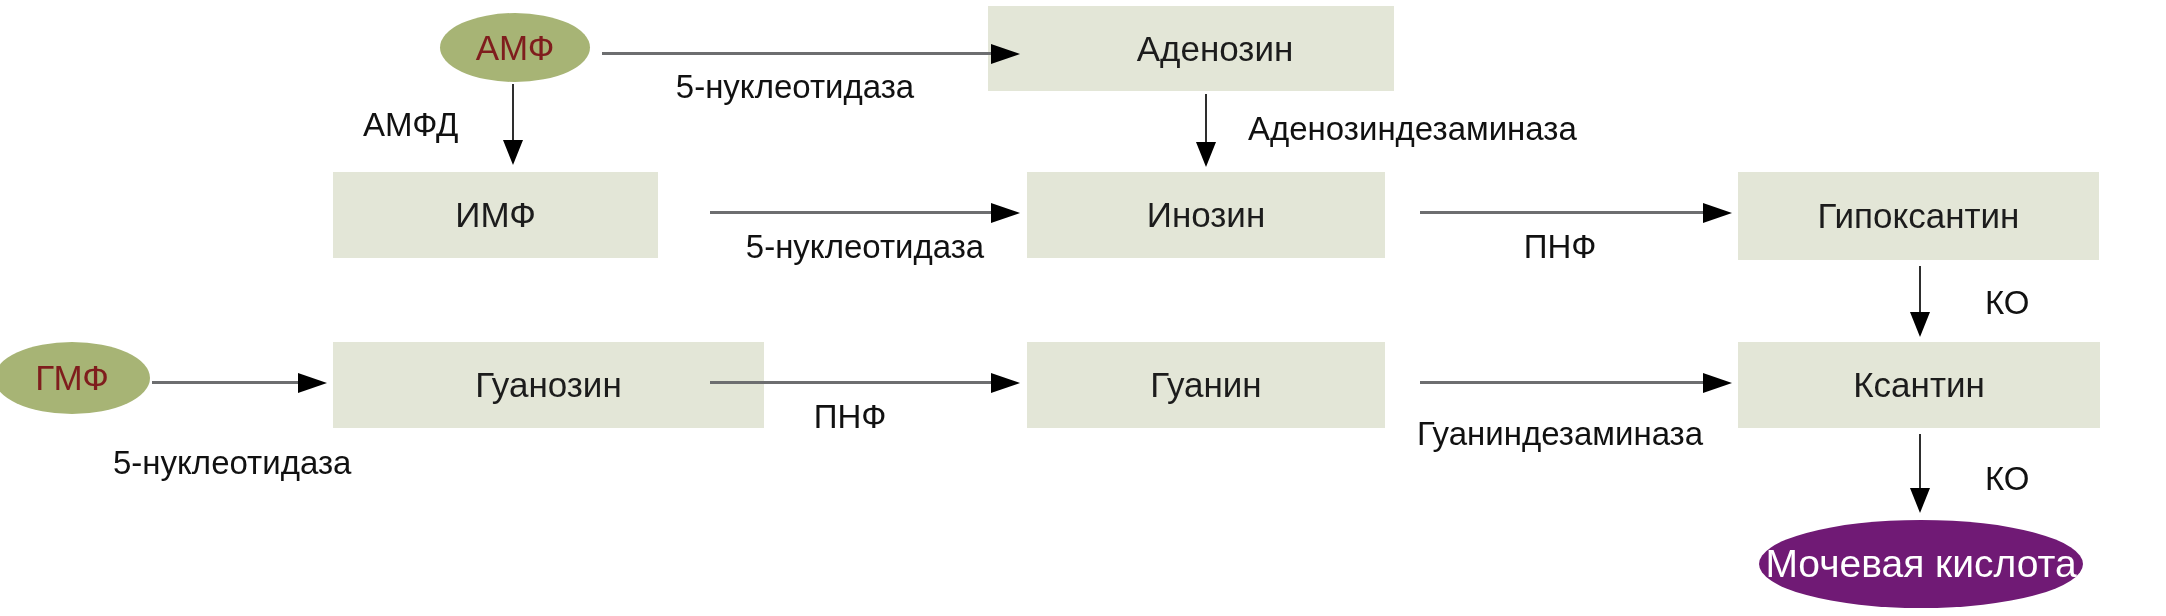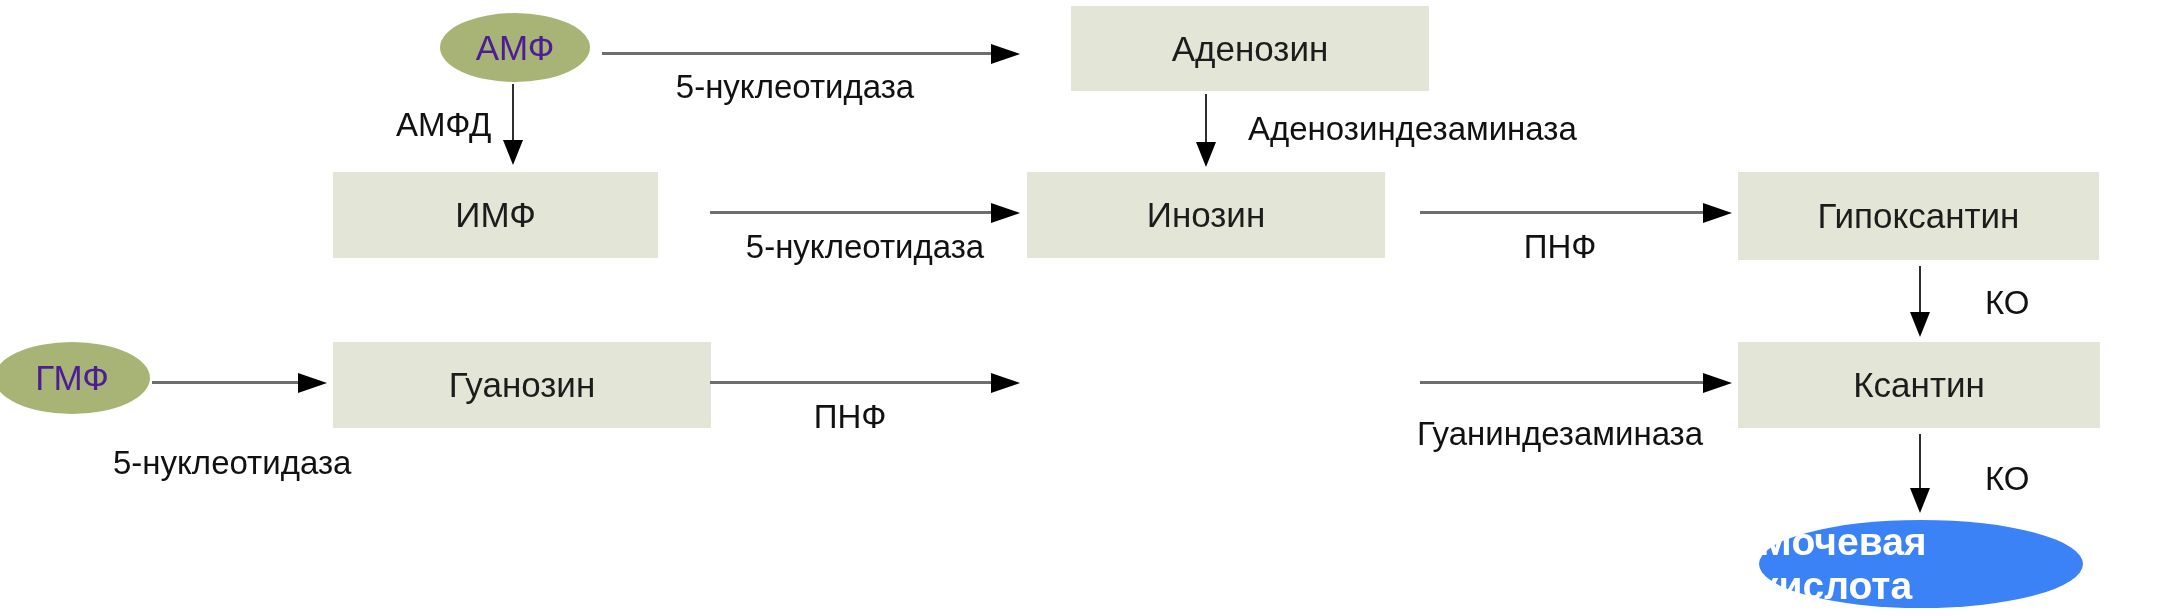--- a/index.html
+++ b/index.html
@@ -17,26 +17,26 @@
     display:flex;align-items:center;justify-content:center;
     font-size:35px;
     color:#1c1c1c;
   }
   .node-ellipse{
     position:absolute;
     background:#a7b475;
     border-radius:50%;
     display:flex;align-items:center;justify-content:center;
     font-size:35px;
-    color:#4c1d95;
+    color:#7f1d1d;
   }
   .node-ellipse.product{
-    background:#3b82f6;
+    background:#701a75;
     color:#ffffff;
-    font-weight:bold;
+    font-weight:normal;
     font-size:39px;
   }
   .enzyme{
     position:absolute;
     font-size:33px;
     color:#111111;
     white-space:nowrap;
   }
   .enzyme.center{text-align:center;}
   
@@ -62,42 +62,43 @@
   }
 </style>
 </head>
 <body>
 
 <div id="diagram">
 
   <div class="node-ellipse" style="left:440px;top:13px;width:150px;height:69px;">АМФ</div>
   <div class="node-ellipse" style="left:-6px;top:342px;width:156px;height:72px;">ГМФ</div>
 
-  <div class="node-box" style="left:1071px;top:6px;width:358px;height:85px;">Аденозин</div>
+  <div class="node-box" style="left:988px;top:6px;width:358px;height:85px;padding-left:48px;">Аденозин</div>
   <div class="node-box" style="left:333px;top:172px;width:325px;height:86px;">ИМФ</div>
   <div class="node-box" style="left:1027px;top:172px;width:358px;height:86px;">Инозин</div>
   <div class="node-box" style="left:1738px;top:172px;width:361px;height:88px;">Гипоксантин</div>
-  <div class="node-box" style="left:333px;top:342px;width:378px;height:86px;">Гуанозин</div>
+  <div class="node-box" style="left:333px;top:342px;width:431px;height:86px;">Гуанозин</div>
+  <div class="node-box" style="left:1027px;top:342px;width:358px;height:86px;">Гуанин</div>
   <div class="node-box" style="left:1738px;top:342px;width:362px;height:86px;">Ксантин</div>
 
   <div class="node-ellipse product" style="left:1759px;top:520px;width:324px;height:88px;">Мочевая кислота</div>
 
   <div class="arrow-h" style="left:602px;top:52px;width:389px;"></div>
   <div class="arrow-v" style="left:512px;top:84px;height:56px;"></div>
   <div class="arrow-v" style="left:1205px;top:94px;height:48px;"></div>
   <div class="arrow-h" style="left:710px;top:211px;width:281px;"></div>
   <div class="arrow-h" style="left:1420px;top:211px;width:283px;"></div>
   <div class="arrow-v" style="left:1919px;top:266px;height:46px;"></div>
   <div class="arrow-h" style="left:152px;top:381px;width:146px;"></div>
   <div class="arrow-h" style="left:710px;top:381px;width:281px;"></div>
   <div class="arrow-h" style="left:1420px;top:381px;width:283px;"></div>
   <div class="arrow-v" style="left:1919px;top:434px;height:54px;"></div>
 
   <div class="enzyme center" style="left:640px;top:68px;width:310px;">5-нуклеотидаза</div>
-  <div class="enzyme" style="left:363px;top:106px;margin-left:33px;">АМФД</div>
+  <div class="enzyme" style="left:363px;top:106px;">АМФД</div>
   <div class="enzyme" style="left:1248px;top:110px;">Аденозиндезаминаза</div>
   <div class="enzyme center" style="left:710px;top:228px;width:310px;">5-нуклеотидаза</div>
   <div class="enzyme center" style="left:1480px;top:228px;width:160px;">ПНФ</div>
   <div class="enzyme" style="left:1985px;top:284px;">КО</div>
   <div class="enzyme" style="left:113px;top:444px;">5-нуклеотидаза</div>
   <div class="enzyme center" style="left:770px;top:398px;width:160px;">ПНФ</div>
   <div class="enzyme center" style="left:1415px;top:415px;width:290px;">Гуаниндезаминаза</div>
   <div class="enzyme" style="left:1985px;top:460px;">КО</div>
 
 </div>

